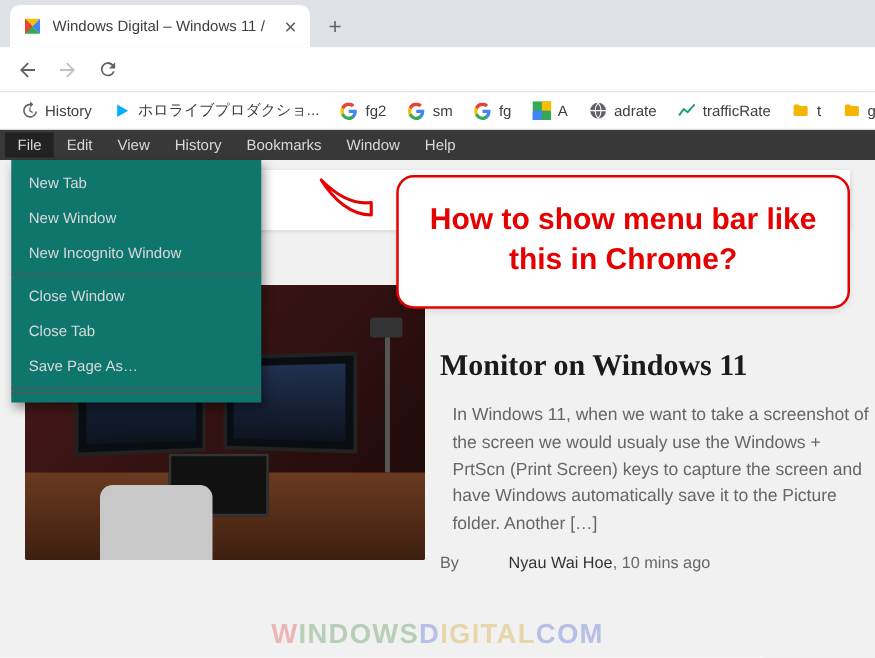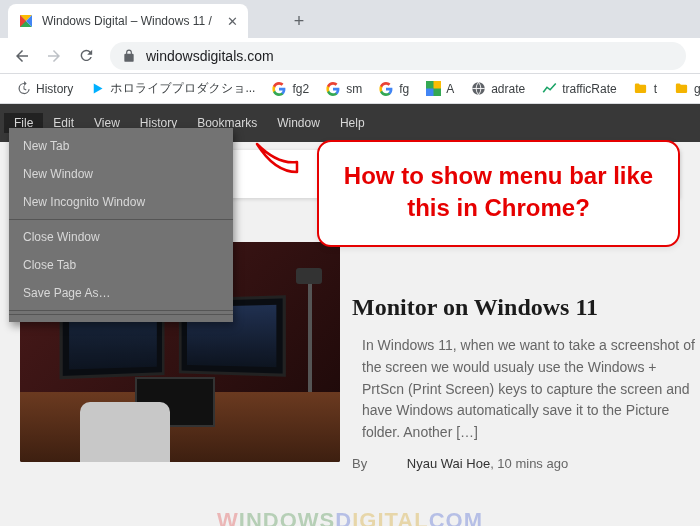--- a/index.html
+++ b/index.html
@@ -1,40 +1,40 @@
 <!DOCTYPE html>
 <html><head>
 <meta charset="utf-8">
 <style>
   * { box-sizing: border-box; margin: 0; padding: 0; }
   body { font-family: 'Segoe UI', Arial, sans-serif; font-size: 13px; width: 700px; height: 526px; overflow: hidden; background: #fff; position: relative; }
 
-  .tab-strip { height: 38px; background: #dee1e6; display: flex; align-items: flex-end; padding: 4px 8px 0 8px; gap: 31px; }
+  .tab-strip { height: 38px; background: #dee1e6; display: flex; align-items: flex-end; padding: 4px 8px 0 8px; }
   .tab { background: #fff; height: 34px; width: 240px; border-radius: 8px 8px 0 0; display: flex; align-items: center; padding: 0 10px; gap: 8px; position: relative; }
   .tab .favicon { width: 16px; height: 16px; display: flex; }
   .tab .title { flex: 1; font-size: 12px; color: #3c4043; overflow: hidden; white-space: nowrap; }
   .tab .close { color: #5f6368; font-size: 13px; }
   .new-tab { width: 28px; height: 28px; display: flex; align-items: center; justify-content: center; margin-left: 6px; margin-bottom: 3px; color: #5f6368; font-size: 18px; }
 
   .toolbar { height: 36px; background: #fff; border-bottom: 1px solid #dadce0; display: flex; align-items: center; padding: 0 8px; gap: 4px; }
   .nav-btn { width: 28px; height: 28px; display: flex; align-items: center; justify-content: center; color: #5f6368; border-radius: 50%; }
   .nav-btn.disabled { color: #bdc1c6; }
   .omnibox { flex: 1; height: 28px; background: #f1f3f4; border-radius: 14px; display: flex; align-items: center; padding: 0 12px; gap: 10px; margin: 0 6px; }
   .lock { color: #5f6368; }
   .url { font-size: 14px; color: #202124; }
 
   .bookmarks-bar { height: 30px; background: #fff; border-bottom: 1px solid #dadce0; display: flex; align-items: center; padding: 0 8px; gap: 2px; overflow: hidden; }
   .bm { display: flex; align-items: center; gap: 5px; padding: 4px 7px; font-size: 12px; color: #3c4043; white-space: nowrap; border-radius: 4px; }
   .bm .ico { width: 16px; height: 16px; display: flex; align-items: center; justify-content: center; }
 
-  .menubar { height: 38px; background: #383838; display: flex; align-items: center; padding: 0 4px; color: #d8d8d8; font-size: 12px; }
+  .menubar { height: 24px; background: #383838; display: flex; align-items: center; padding: 0 4px; color: #d8d8d8; font-size: 12px; }
   .menubar .mi { padding: 3px 10px; }
   .menubar .mi.active { background: #222; }
 
-  .dropdown { position: absolute; left: 9px; top: 128px; width: 224px; background: #737373; color: #d8d8d8; font-size: 12px; box-shadow: 2px 4px 8px rgba(0,0,0,0.4); padding: 4px 0; z-index: 5; }
+  .dropdown { position: absolute; left: 9px; top: 128px; width: 200px; background: #0f766e; color: #d8d8d8; font-size: 12px; box-shadow: 2px 4px 8px rgba(0,0,0,0.4); padding: 4px 0; z-index: 5; }
   .dropdown .di { padding: 7px 14px; }
   .dropdown .sep { height: 1px; background: #555; margin: 3px 0; }
 
   .page { position: relative; background: #f1f1f1; height: 398px; }
   .header-card { position: absolute; left: 20px; right: 20px; top: 8px; height: 48px; background: #fff; box-shadow: 0 1px 4px rgba(0,0,0,0.15); display: flex; align-items: center; padding: 0 40px; }
   .header-card .site-title { font-family: Georgia, serif; font-size: 22px; letter-spacing: 3px; color: #000; }
 
   .content-row { position: absolute; left: 20px; right: 0; top: 100px; display: flex; gap: 12px; }
   .thumb { width: 320px; height: 220px; background: linear-gradient(135deg,#4a1a1a,#1a0808); border-radius: 2px; position: relative; overflow: hidden; }
   .desk { position:absolute; bottom:0; left:0; right:0; height:70px; background: linear-gradient(#6b3a20,#3d1f10); }
@@ -93,28 +93,20 @@
   </div>
   <div class="nav-btn disabled">
     <svg width="18" height="18" viewBox="0 0 24 24">
         <path d="M4 11h12.2l-5.6-5.6L12 4l8 8-8 8-1.4-1.4L16.2 13H4z" fill="#bdc1c6"></path>
       </svg>
   </div>
   <div class="nav-btn">
     <svg width="17" height="17" viewBox="0 0 24 24">
         <path d="M17.65 6.35A8 8 0 1 0 19.5 14h-2.1a6 6 0 1 1-1.3-6.2L13 11h7V4l-2.35 2.35z" fill="#5f6368"></path>
       </svg>
-  </div>
-  <div class="omnibox">
-    <span class="lock">
-      <svg width="14" height="14" viewBox="0 0 24 24">
-          <path d="M18 8h-1V6a5 5 0 0 0-10 0v2H6a2 2 0 0 0-2 2v10a2 2 0 0 0 2 2h12a2 2 0 0 0 2-2V10a2 2 0 0 0-2-2zM9 6a3 3 0 0 1 6 0v2H9z" fill="#5f6368"></path>
-        </svg>
-    </span>
-    <span class="url">windowsdigitals.com</span>
   </div>
 </div>
 
 <div class="bookmarks-bar">
   <div class="bm">
     <span class="ico">
         <svg width="15" height="15" viewBox="0 0 24 24">
           <path d="M13 3a9 9 0 1 0 8.94 10H19.9A7 7 0 1 1 13 5v3l4-4-4-4v3zM12 8v5l4 2 .8-1.4-3.3-1.8V8z" fill="#5f6368"></path>
         </svg>
       </span>

